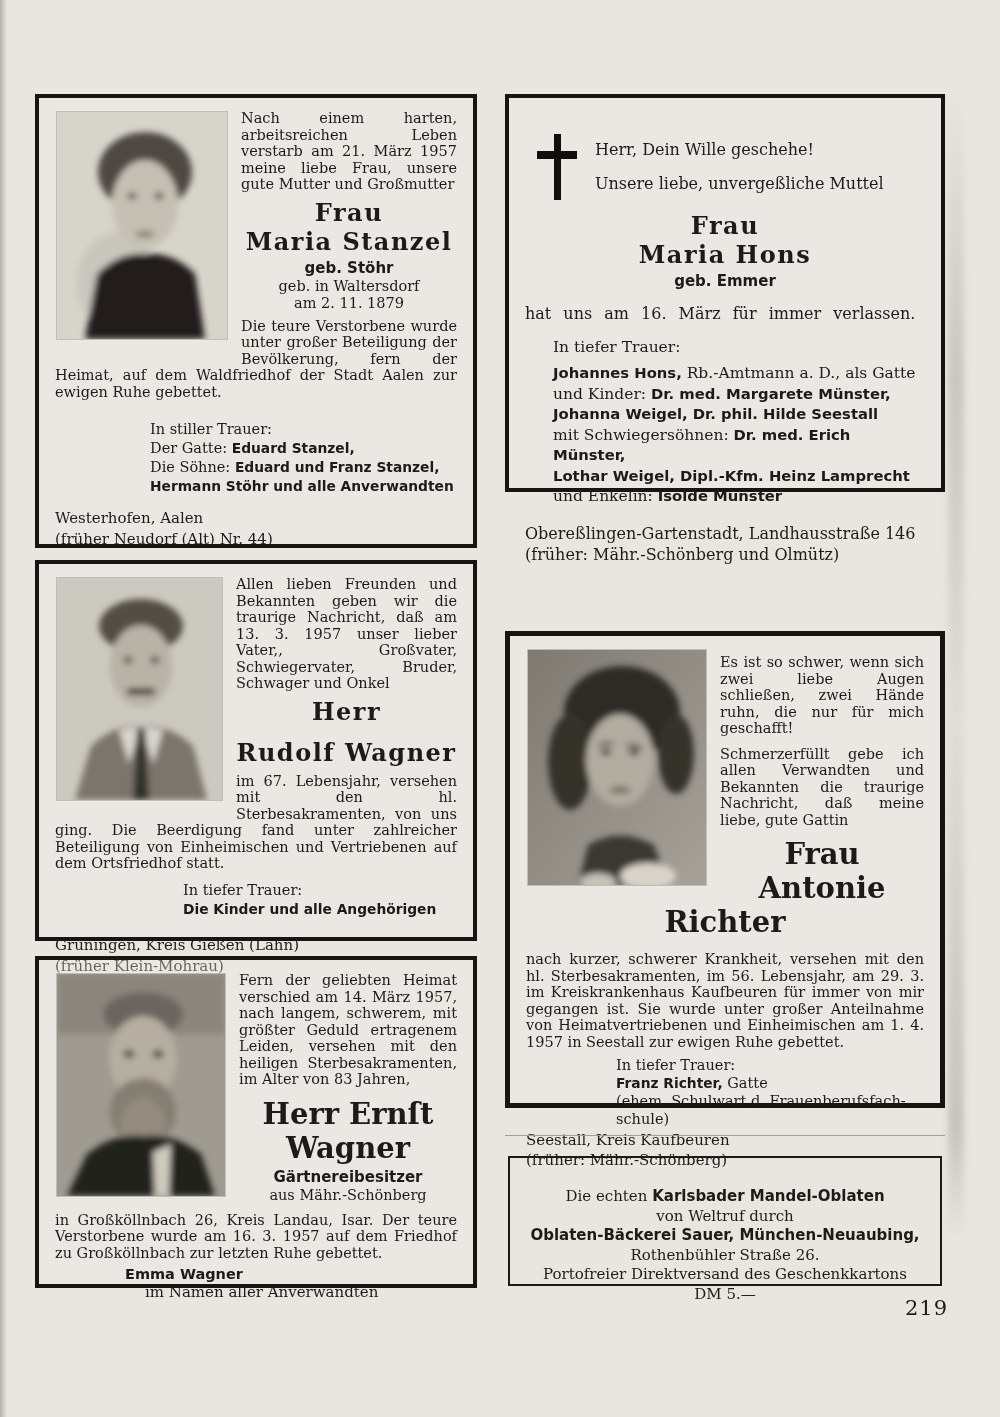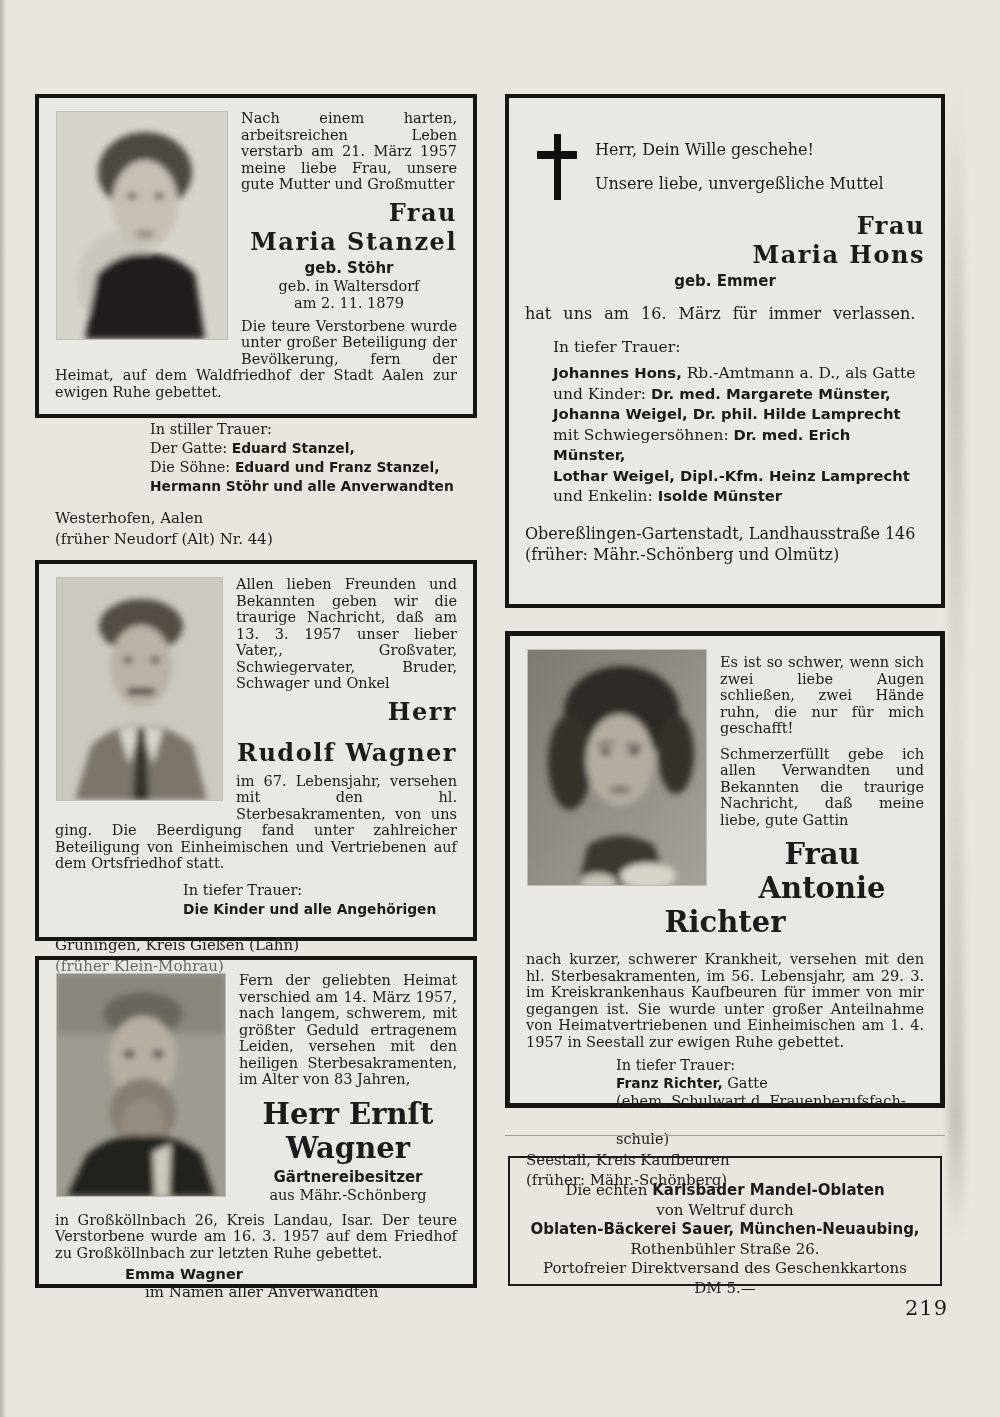--- a/index.html
+++ b/index.html
@@ -9,38 +9,38 @@
     font-family:"DejaVu Serif", serif;font-size:14.5px;line-height:16.5px;
     overflow:hidden;
   }
   .edge-left{position:absolute;left:0;top:0;width:7px;height:100%;
     background:linear-gradient(90deg,rgba(95,93,88,.38),rgba(95,93,88,0));}
   .streak{position:absolute;left:948px;top:90px;width:16px;height:1150px;
     background:linear-gradient(180deg,rgba(120,118,110,0),rgba(120,118,110,.28) 25%,rgba(120,118,110,.08) 55%,rgba(120,118,110,.3) 90%,rgba(120,118,110,0));
     filter:blur(3px);}
   .notice{position:absolute;border:4px solid #171511;box-sizing:border-box;
     padding:12px 16px;background:rgba(238,236,230,.35);}
-  #n-stanzel{left:35px;top:94px;width:442px;height:324px;}
+  #n-stanzel{left:35px;top:94px;width:442px;height:454px;}
   #n-rwagner{left:35px;top:560px;width:442px;height:381px;}
   #n-ewagner{left:35px;top:956px;width:442px;height:332px;}
-  #n-hons{left:505px;top:94px;width:440px;height:514px;padding-top:0;}
+  #n-hons{left:505px;top:94px;width:440px;height:398px;padding-top:0;}
   #n-richter{left:505px;top:631px;width:440px;height:477px;border-width:5px;}
   #ad-box{position:absolute;left:508px;top:1156px;width:434px;height:130px;
     border:2px solid #1d1b19;box-sizing:border-box;text-align:center;
-    padding-top:23px;line-height:19.5px;font-size:15px;}
+    padding-top:29px;line-height:19.5px;font-size:15px;}
   .divider{position:absolute;left:505px;top:1135px;width:440px;height:1px;background:#a29e95;}
   .page-number{position:absolute;left:905px;top:1300px;font-size:21px;letter-spacing:1px;}
 
   .photo{float:left;margin:2px 14px 22px 2px;box-shadow:0 0 0 1px rgba(60,58,52,.25);}
   .photo svg{display:block;}
   p{margin:0;}
   .jt{text-align:justify;}
   .body{font-size:14.5px;line-height:16.5px;}
   .mt6{margin-top:6px;}
-  .fat{font-weight:bold;text-align:right;font-size:24px;line-height:29px;
+  .fat{font-weight:bold;text-align:center;font-size:24px;line-height:29px;
     letter-spacing:1.5px;margin-top:5px;}
   .gothic{font-weight:bold;text-align:center;font-size:29px;line-height:34px;
     margin-top:9px;letter-spacing:0;}
   .tight{word-spacing:-5px;}
   .sans-c{font-family:"DejaVu Sans",sans-serif;font-weight:bold;text-align:center;
     font-size:15px;line-height:20px;margin-top:2px;}
   .c{text-align:center;line-height:17px;}
   .bn{font-family:"DejaVu Sans",sans-serif;font-weight:bold;font-size:13.8px;}
   .mourning p{line-height:19px;}
   .addr{margin-top:12px;font-size:15px;line-height:21px;}
@@ -180,21 +180,21 @@
       <p class="opening" style="margin-top:14px;">Unsere liebe, unvergeßliche Muttel</p>
     </div>
     <div class="fat" style="margin-top:17px;">Frau</div>
     <div class="fat" style="margin-top:0;">Maria Hons</div>
     <div class="sans-c">geb. Emmer</div>
     <p class="hons-wide">hat uns am 16. März für immer verlassen.</p>
     <div class="hons-mourn" style="margin-left:28px;margin-top:14px;">
       <p class="hons-body">In tiefer Trauer:</p>
       <p class="hons-body" style="margin-top:6px;"><span class="rm"></span><span class="bn">Johannes Hons,</span><span class="rm"> Rb.-Amtmann a. D., als Gatte</span></p>
       <p class="hons-body"><span class="rm">und Kinder: </span><span class="bn">Dr. med. Margarete Münster,</span></p>
-      <p class="hons-body"><span class="bn">Johanna Weigel, Dr. phil. Hilde Lamprecht</span></p>
+      <p class="hons-body"><span class="bn">Johanna Weigel, Dr. phil. Hilde Seestall</span></p>
       <p class="hons-body"><span class="rm">mit Schwiegersöhnen: </span><span class="bn">Dr. med. Erich Münster,</span></p>
       <p class="hons-body"><span class="bn">Lothar Weigel, Dipl.-Kfm. Heinz Lamprecht</span></p>
       <p class="hons-body"><span class="rm">und Enkelin: </span><span class="bn">Isolde Münster</span></p>
     </div>
     <div class="addr" style="margin-top:16px;font-size:16px;line-height:21px;">
       <div>Obereßlingen-Gartenstadt, Landhausstraße 146</div>
       <div>(früher: Mähr.-Schönberg und Olmütz)</div>
     </div>
   </section>
 
@@ -228,21 +228,21 @@
       </svg>
     </div>
     <p class="body jt" style="margin-top:6px;">Es ist so schwer, wenn sich zwei liebe Augen schließen, zwei Hände ruhn, die nur für mich geschafft!</p>
     <p class="body jt" style="margin-top:9px;">Schmerzerfüllt gebe ich allen Verwandten und Bekannten die traurige Nachricht, daß meine liebe, gute Gattin</p>
     <div class="gothic tight">Frau Antonie Richter</div>
     <p class="body jt" style="clear:both;margin-top:12px;">nach kurzer, schwerer Krankheit, versehen mit den hl. Sterbesakramenten, im 56. Lebensjahr, am 29. 3. im Kreiskrankenhaus Kaufbeuren für immer von mir gegangen ist. Sie wurde unter großer Anteilnahme von Heimatvertriebenen und Einheimischen am 1. 4. 1957 in Seestall zur ewigen Ruhe gebettet.</p>
     <div class="mourning" style="margin-left:90px;margin-top:6px;">
       <p style="line-height:18px;">In tiefer Trauer:</p>
       <p style="line-height:18px;"><span class="bn">Franz Richter,</span><span class="rm"> Gatte</span></p>
       <p style="line-height:18px;">(ehem. Schulwart d. Frauenberufsfach-</p>
-      <p style="line-height:18px;margin-top:20px;">schule)</p>
+      <p style="line-height:18px;">schule)</p>
     </div>
     <div class="addr" style="margin-top:2px;line-height:20px;">
       <div>Seestall, Kreis Kaufbeuren</div>
       <div>(früher: Mähr.-Schönberg)</div>
     </div>
   </section>
 
   <div class="divider"></div>
 
   <section id="ad-box">

